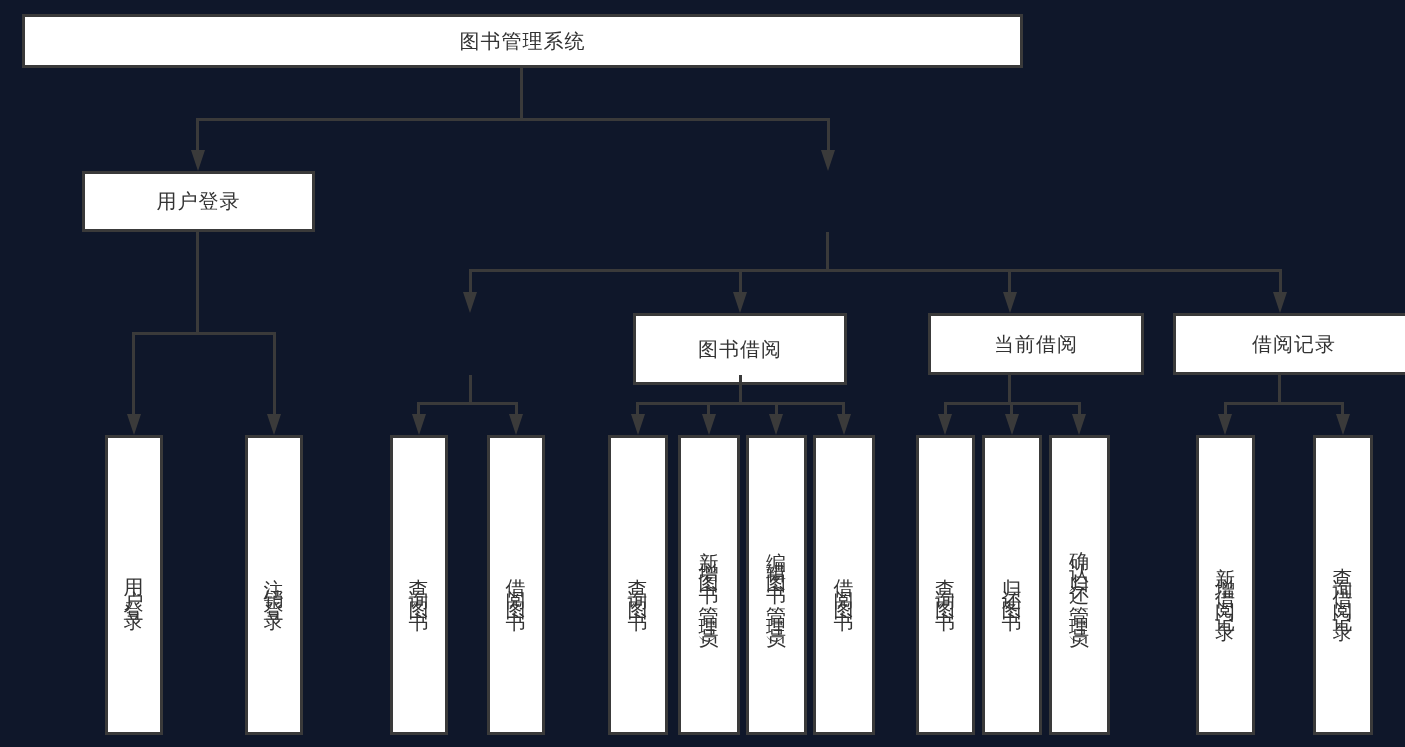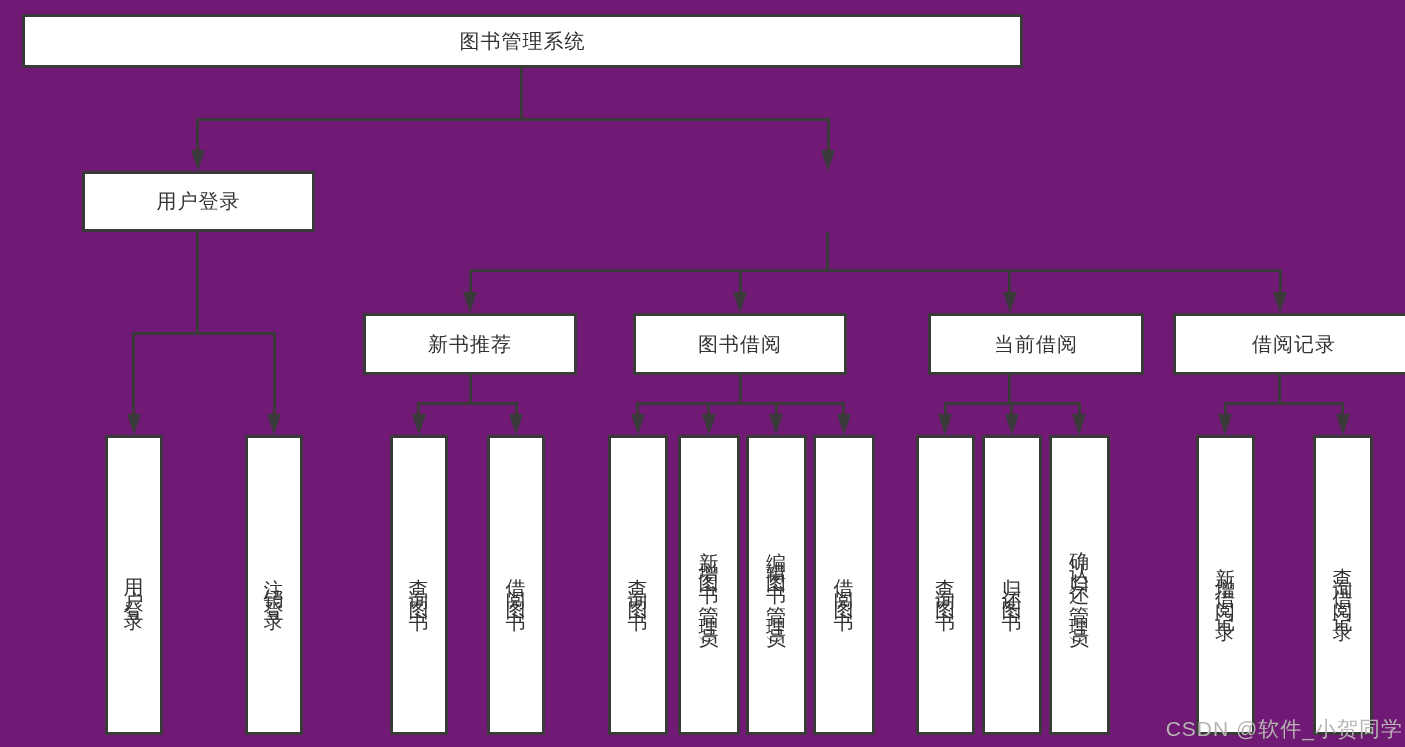--- a/index.html
+++ b/index.html
@@ -1,19 +1,19 @@
 <!DOCTYPE html>
 <html><head>
 <meta charset="utf-8">
 <style>
   html,body{margin:0;padding:0;background:#ffffff;}
   #stage{
     position:relative;
     width:1405px;height:747px;
-    background:#701a75;
+    background:#0f172a;
     font-family:"Liberation Sans", sans-serif;
     color:#333333;
     overflow:hidden;
   }
   .box{
     position:absolute;
     box-sizing:border-box;
     border:3px solid #3a3a3a;
     background:#ffffff;
     display:flex;
@@ -85,24 +85,21 @@
   <div class="line" style="left:469px;top:269px;width:813px;height:3px;"></div>
   <div class="line" style="left:469px;top:269px;width:3px;height:27px;"></div>
   <div class="arrow" style="left:463px;top:292px;"></div>
   <div class="line" style="left:739px;top:269px;width:3px;height:27px;"></div>
   <div class="arrow" style="left:733px;top:292px;"></div>
   <div class="line" style="left:1008px;top:269px;width:3px;height:27px;"></div>
   <div class="arrow" style="left:1003px;top:292px;"></div>
   <div class="line" style="left:1279px;top:269px;width:3px;height:27px;"></div>
   <div class="arrow" style="left:1273px;top:292px;"></div>
 
-  <div class="box" style="left:363px;top:313px;width:214px;height:62px;">
-    <span>新书推荐</span>
-  </div>
-  <div class="box" style="left:633px;top:313px;width:214px;height:62px;">
+  <div class="box" style="left:633px;top:313px;width:214px;height:72px;">
     <span>图书借阅</span>
   </div>
   <div class="box" style="left:902px;top:313px;width:216px;height:62px;margin-left:26px;">
     <span>当前借阅</span>
   </div>
   <div class="box" style="left:1173px;top:313px;width:242px;height:62px;">
     <span>借阅记录</span>
   </div>
 
   <div class="line" style="left:469px;top:375px;width:3px;height:30px;"></div>
@@ -176,15 +173,14 @@
     <span class="vtext">确认归还（管理员）</span>
   </div>
 
   <div class="box vbox" style="left:1196px;top:435px;width:59px;height:300px;">
     <span class="vtext">新增借阅记录</span>
   </div>
   <div class="box vbox" style="left:1313px;top:435px;width:60px;height:300px;">
     <span class="vtext">查询借阅记录</span>
   </div>
 
-  <div class="watermark">CSDN @软件_小贺同学</div>
 
 </div>
 
 </body></html>

